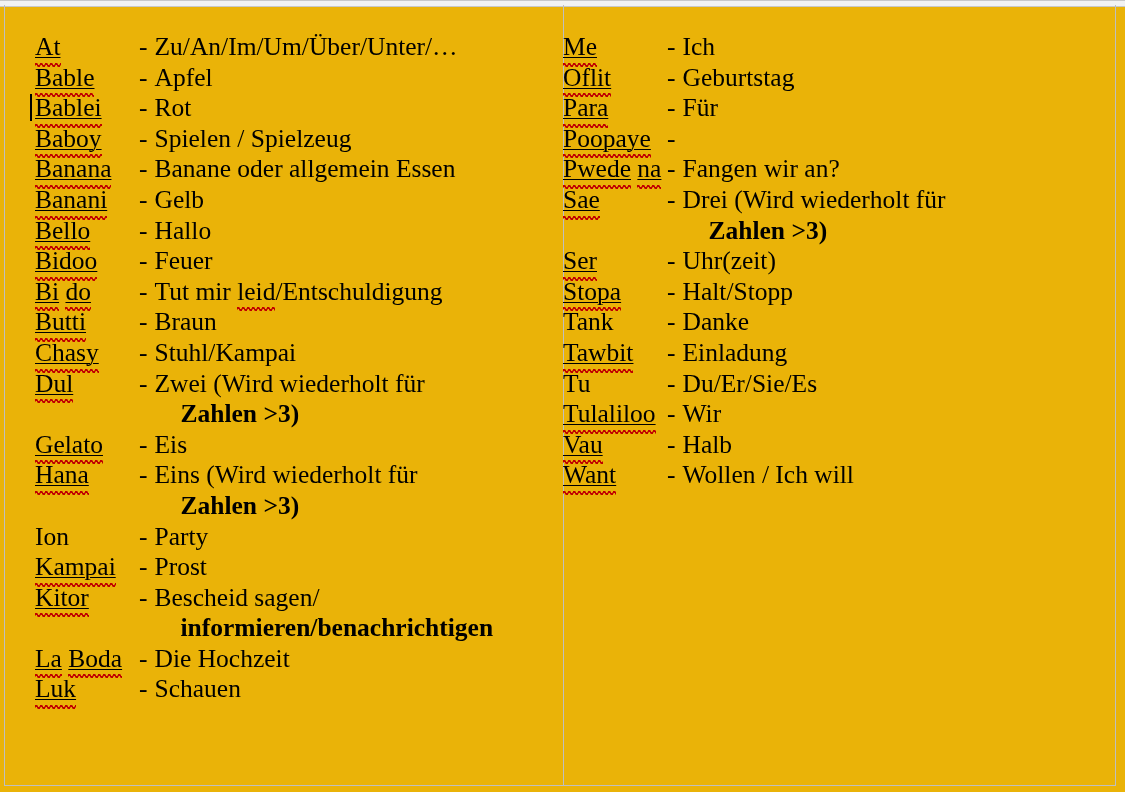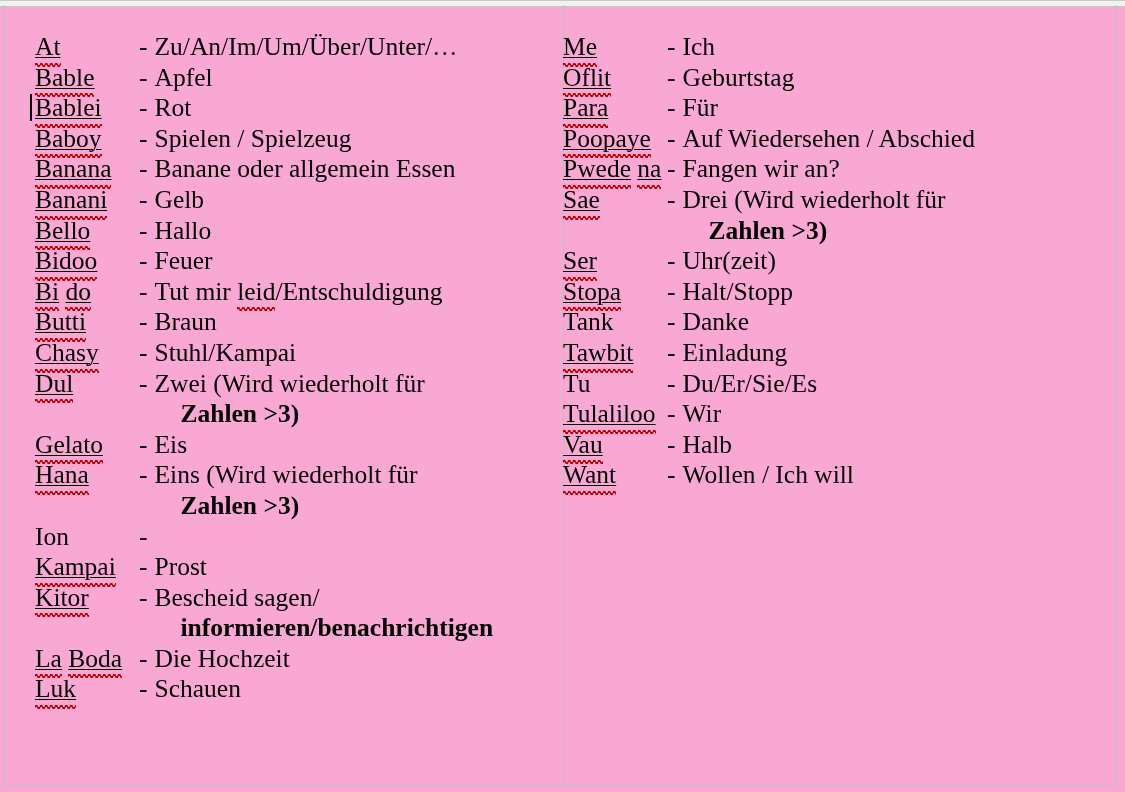--- a/index.html
+++ b/index.html
@@ -8,21 +8,21 @@
     background: #ffffff;
   }
   body {
     font-family: "Liberation Serif", "DejaVu Serif", serif;
     color: #000000;
   }
   #page {
     position: relative;
     width: 1125px;
     height: 792px;
-    background: #f9a8d4;
+    background: #eab308;
     overflow: hidden;
   }
   
   .frame-top {
     position: absolute;
     left: 0; top: 0;
     width: 1125px; height: 5px;
     border-top: 1px solid #c8c8c8;
     border-bottom: 1px solid #c8c8c8;
     background: #f2f2f2;
@@ -221,20 +221,21 @@
           <div class="def">Eis</div>
         </div>
         <div class="entry">
           <div class="term"><span class="w sp">Hana</span></div>
           <div class="dash">-</div>
           <div class="def">Eins (Wird wiederholt für<span class="cont">Zahlen &gt;3)</span></div>
         </div>
         <div class="entry">
           <div class="term"><span class="w">Ion</span></div>
           <div class="dash">-</div>
+          <div class="def">Party</div>
         </div>
         <div class="entry">
           <div class="term"><span class="w sp">Kampai</span></div>
           <div class="dash">-</div>
           <div class="def">Prost</div>
         </div>
         <div class="entry">
           <div class="term"><span class="w sp">Kitor</span></div>
           <div class="dash">-</div>
           <div class="def">Bescheid sagen/<span class="cont">informieren/benachrichtigen</span></div>
@@ -262,21 +263,20 @@
           <div class="def">Geburtstag</div>
         </div>
         <div class="entry">
           <div class="term"><span class="w sp">Para</span></div>
           <div class="dash">-</div>
           <div class="def">Für</div>
         </div>
         <div class="entry">
           <div class="term"><span class="w sp">Poopaye</span></div>
           <div class="dash">-</div>
-          <div class="def">Auf Wiedersehen / Abschied</div>
         </div>
         <div class="entry">
           <div class="term"><span class="w sp">Pwede</span> <span class="w sp">na</span></div>
           <div class="dash">-</div>
           <div class="def">Fangen wir an?</div>
         </div>
         <div class="entry">
           <div class="term"><span class="w sp">Sae</span></div>
           <div class="dash">-</div>
           <div class="def">Drei (Wird wiederholt für<span class="cont">Zahlen &gt;3)</span></div>

